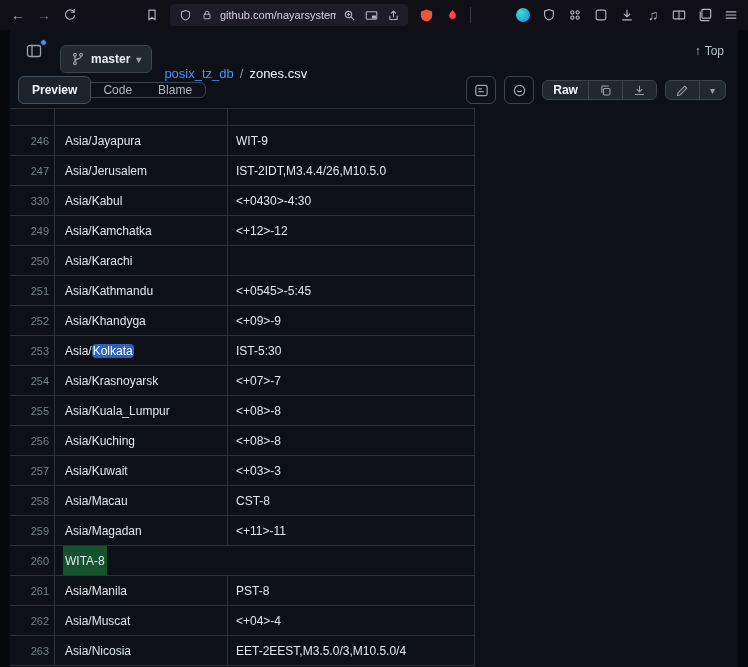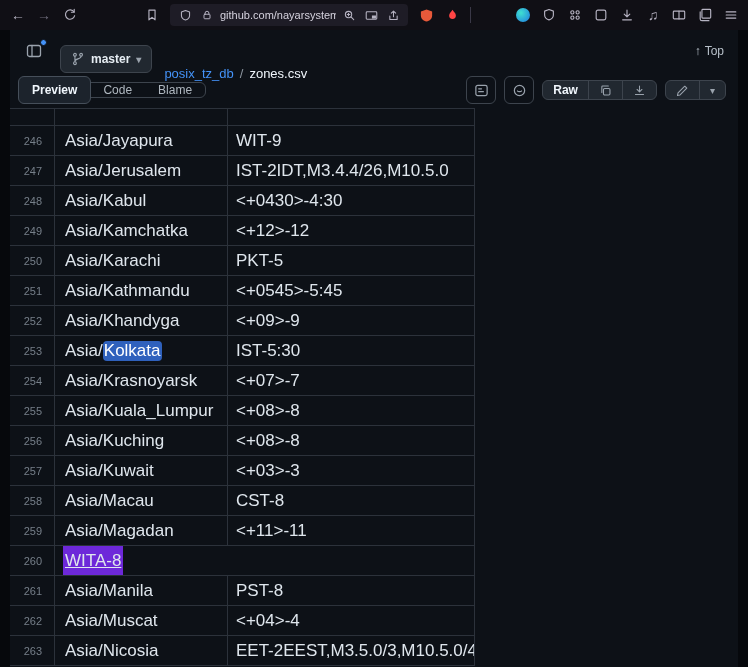--- a/index.html
+++ b/index.html
@@ -59,28 +59,28 @@
     border-radius:6px; background:#212830; overflow:hidden; }
   .grp-seg { display:flex; align-items:center; justify-content:center; padding:0 10px;
     color:#9aa3ad; font-size:12px; }
   .grp-seg + .grp-seg { border-left:1px solid #3d444d; }
   .grp-seg.label { color:#f0f6fc; font-weight:700; }
 
   
   .csv-table { width:465px; border-top:1px solid var(--border); border-right:1px solid var(--border); }
   .csv-row { display:flex; height:30px; border-bottom:1px solid var(--border); align-items:stretch; }
   .csv-row.partial { height:17px; }
-  .cell { display:flex; align-items:center; font-size:17px; color:#dfe6ed; overflow:hidden;
+  .cell { display:flex; align-items:center; font-size:12px; color:#dfe6ed; overflow:hidden;
     white-space:nowrap; }
-  .cell-num { width:45px; justify-content:flex-end; padding-right:12px; color:#767f89;
+  .cell-num { width:45px; justify-content:flex-end; padding-right:5px; color:#767f89;
     font-size:11px; border-right:1px solid var(--border); }
   .cell-name { width:173px; padding-left:10px; border-right:1px solid var(--border); }
   .cell-value { flex:1; padding-left:8px; }
   .hl-find { background:var(--find); color:#ffffff; border-radius:4px; padding:0 1px; }
-  .hl-gray { background:#6d28d9; border-radius:2px; padding:9px 2px;text-decoration:underline; }
+  .hl-gray { background:#14532d; border-radius:2px; padding:9px 2px; }
 
   svg.ln { fill:none; stroke:currentColor; stroke-width:1.3; stroke-linecap:round; stroke-linejoin:round; }
 </style>
 </head>
 <body>
 
 <div class="stage">
 
   <div class="browser-bar">
     <span class="ff-ic">←</span>
@@ -287,35 +287,34 @@
     <div class="cell cell-value">WIT-9</div>
   </div>
 
   <div class="csv-row">
     <div class="cell cell-num">247</div>
     <div class="cell cell-name">Asia/Jerusalem</div>
     <div class="cell cell-value">IST-2IDT,M3.4.4/26,M10.5.0</div>
   </div>
 
   <div class="csv-row">
-    <div class="cell cell-num">248</div>
+    <div class="cell cell-num">330</div>
     <div class="cell cell-name">Asia/Kabul</div>
     <div class="cell cell-value">&lt;+0430&gt;-4:30</div>
   </div>
 
   <div class="csv-row">
     <div class="cell cell-num">249</div>
     <div class="cell cell-name">Asia/Kamchatka</div>
     <div class="cell cell-value">&lt;+12&gt;-12</div>
   </div>
 
   <div class="csv-row">
     <div class="cell cell-num">250</div>
     <div class="cell cell-name">Asia/Karachi</div>
-    <div class="cell cell-value">PKT-5</div>
   </div>
 
   <div class="csv-row">
     <div class="cell cell-num">251</div>
     <div class="cell cell-name">Asia/Kathmandu</div>
     <div class="cell cell-value">&lt;+0545&gt;-5:45</div>
   </div>
 
   <div class="csv-row">
     <div class="cell cell-num">252</div>

